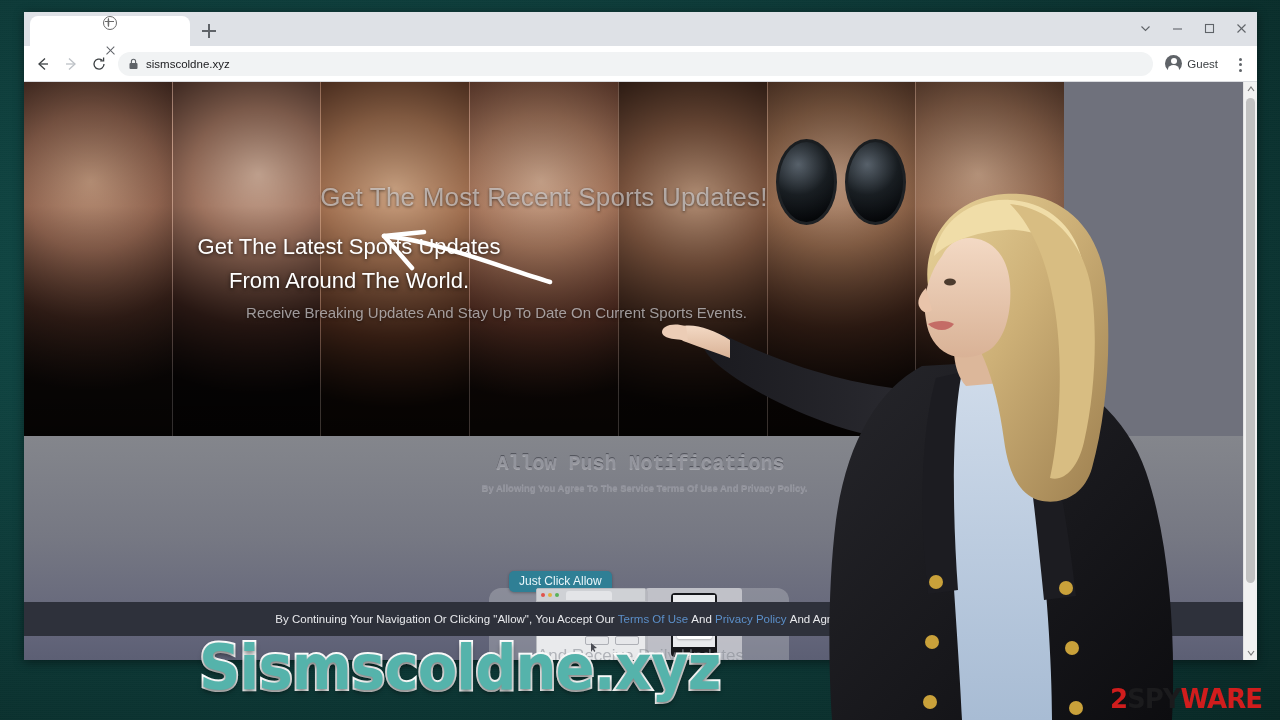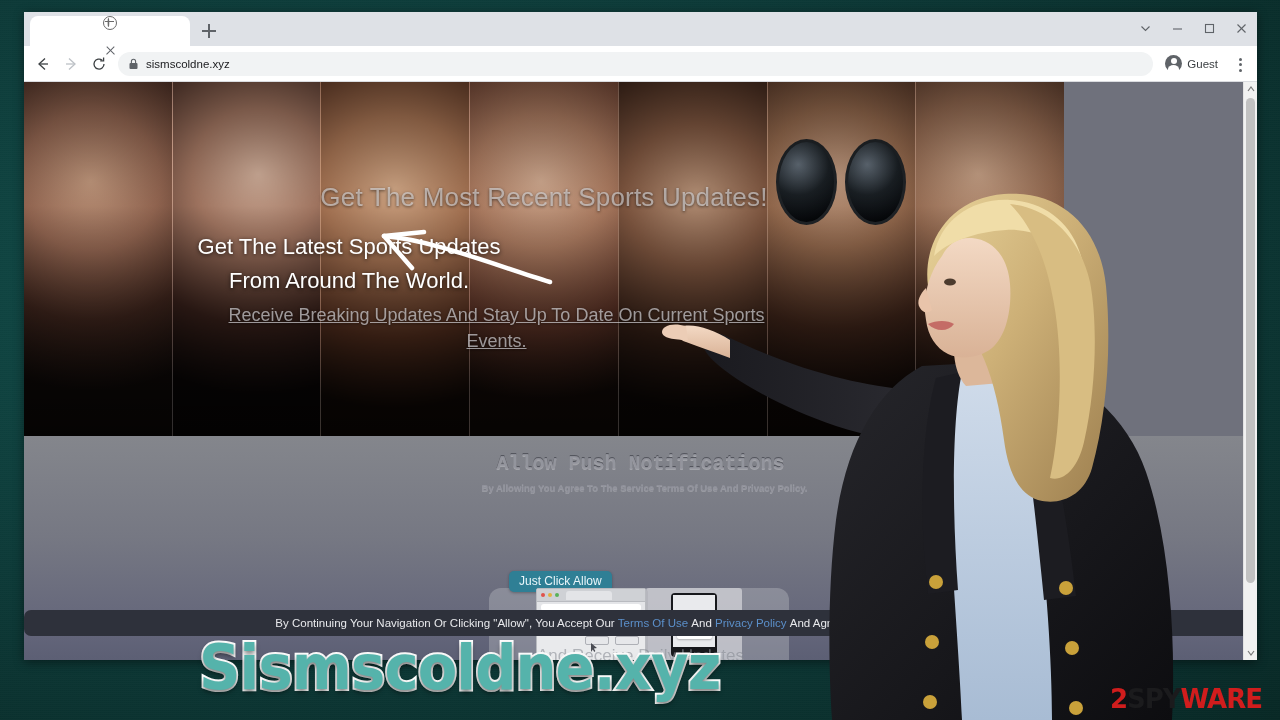--- a/index.html
+++ b/index.html
@@ -231,24 +231,23 @@
     text-shadow: 0 1px 3px rgba(0,0,0,0.55);
   }
   .h-sub {
     position: absolute; left: 50px; right: 440px; top: 148px;
     font-size: 22px; font-weight: 400; line-height: 1.55;
     color: #fff;
     text-shadow: 0 1px 4px rgba(0,0,0,0.75);
   }
   .h-desc {
     position: absolute; left: 185px; right: 280px; top: 220px;
-    font-size: 18px; line-height: 1.45;
+    font-size: 15px; line-height: 1.45;
     color: rgba(222,222,226,0.66);
     text-shadow: 0 1px 3px rgba(0,0,0,0.5);
-    text-decoration: underline;
   }
 
   .arrow { position: absolute; left: 348px; top: 140px; width: 190px; height: 80px; }
 
   
   .notify {
     position: absolute; left: 0; top: 354px; right: 0; bottom: 0;
     background: linear-gradient(to bottom, #84868c 0%, #767883 45%, #63657a 88%, #5c5f74 100%);
   }
   .n-title {
@@ -339,27 +338,26 @@
     box-shadow: 0 1px 2px rgba(0,0,0,0.25);
   }
   .pd-line { height: 2px; background: #a9abb1; border-radius: 1px; margin-bottom: 2px; }
   .pd-btns { display: flex; justify-content: flex-end; gap: 3px; margin-top: 3px; }
   .pd-btn { width: 14px; height: 5px; border-radius: 1px; background: #cfd1d6; }
   .pd-btn.primary { background: #3b7ddd; }
 
   
   .consent {
     position: absolute; left: 0; right: 0; bottom: 24px;
-    height: 26px;
+    height: 34px;
     background: #2e313b;
     display: flex; align-items: center; justify-content: center;
     color: #e8e9ec;
     font-size: 11.5px;
     white-space: nowrap;
-    border-radius: 7px;
   }
   .consent a { color: #5b8fc9; text-decoration: none; cursor: pointer; }
 
   .daily {
     position: absolute; left: 0; right: 0; bottom: -6px;
     text-align: center;
     font-size: 17px;
     color: rgba(130,133,142,0.55);
     text-shadow: 0 1px 0 rgba(255,255,255,0.14);
   }

